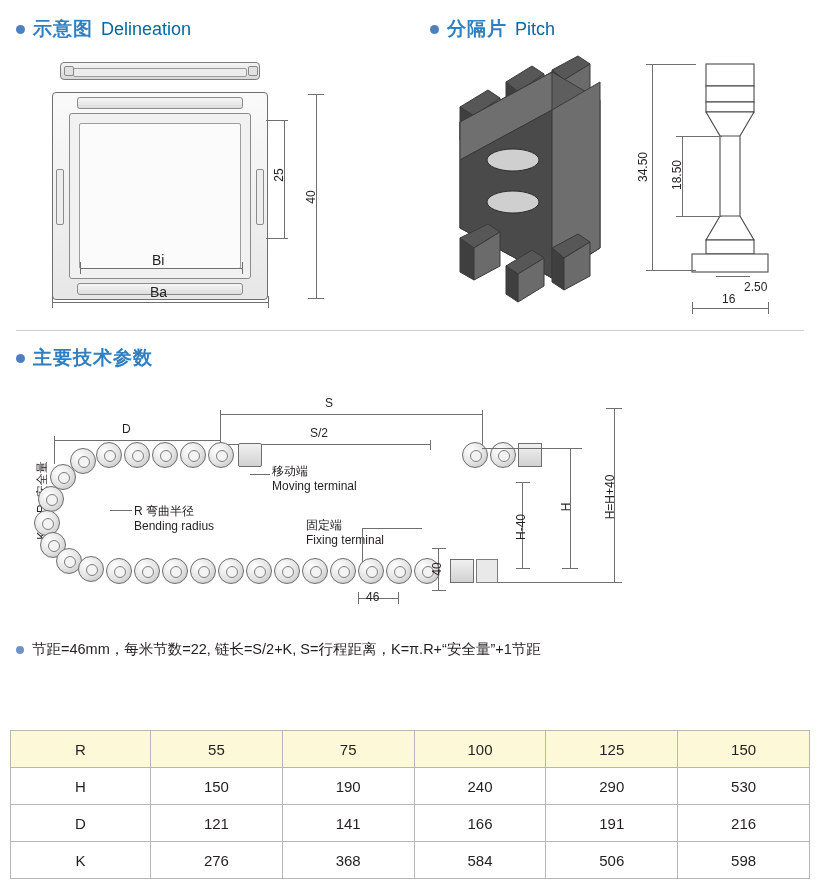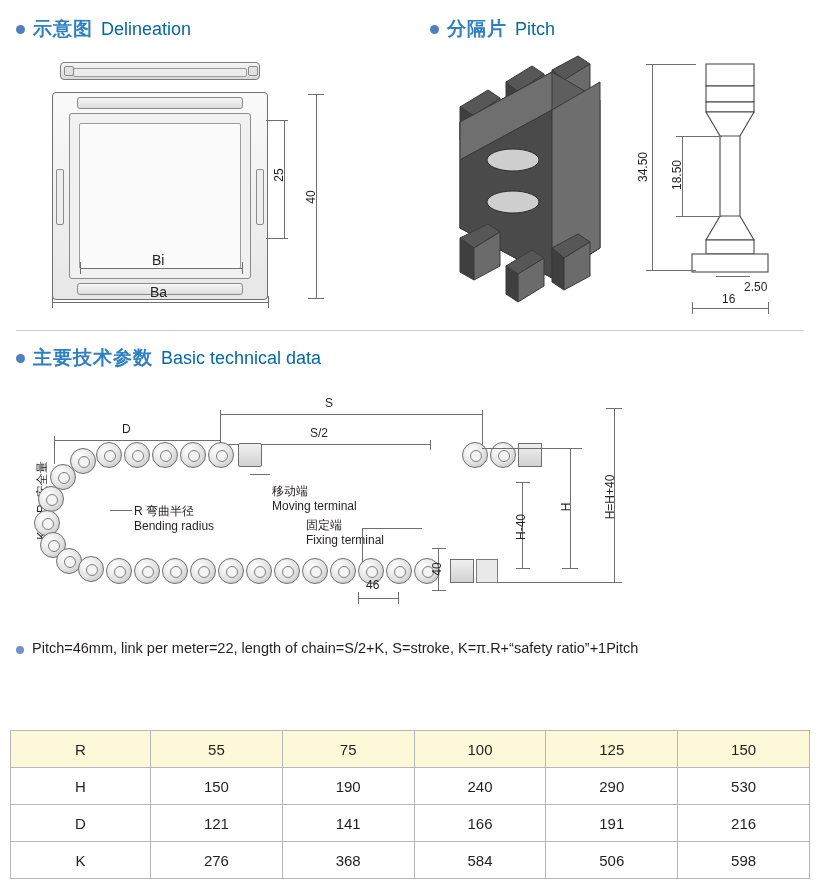--- a/index.html
+++ b/index.html
@@ -233,21 +233,20 @@
     <div class="ln vln" style="left:262px; top:252px; height:12px;"></div>
     <div class="ln vln" style="left:338px; top:252px; height:12px;"></div>
     <div class="dim" style="left:292px; top:242px;">16</div>
   </div>
 
   <div class="rule" style="top:330px;"></div>
 
   <div class="sec-head" style="left:16px; top:345px;">
     <span class="sec-bullet"></span>
     <span class="sec-cn">主要技术参数</span>
-    <span class="sec-en">Basic technical data</span>
   </div>
 
   <div id="tech">
 
     <div class="ln hln" style="left:210px; top:32px; width:262px;"></div>
     <div class="ln vln" style="left:210px; top:28px; height:10px;"></div>
     <div class="ln vln" style="left:472px; top:28px; height:10px;"></div>
     <div class="dim" style="left:315px; top:14px;">S</div>
     <div class="ln vln" style="left:210px; top:32px; height:50px;"></div>
     <div class="ln vln" style="left:472px; top:32px; height:34px;"></div>
@@ -290,21 +289,21 @@
     <div class="link" style="left:348px; top:176px;"></div>
     <div class="link" style="left:376px; top:176px;"></div>
     <div class="link" style="left:404px; top:176px;"></div>
     <div class="endblk" style="left:440px; top:177px;"></div>
     <div style="position:absolute;left:466px;top:177px;width:22px;height:24px;background:#e9e9e9;border:1px solid #7d7d7d;"></div>
 
     <div class="link" style="left:452px; top:60px;"></div>
     <div class="link" style="left:480px; top:60px;"></div>
     <div class="endblk" style="left:508px; top:61px;"></div>
 
-    <div class="lbl" style="left:262px; top:82px;margin-top:20px;">
+    <div class="lbl" style="left:262px; top:82px;">
       <div>移动端</div>
       <div>Moving terminal</div>
     </div>
     <div class="lbl" style="left:296px; top:136px;">
       <div>固定端</div>
       <div>Fixing terminal</div>
     </div>
     <div class="lbl" style="left:124px; top:122px;">
       <div>R 弯曲半径</div>
       <div>Bending radius</div>
@@ -317,21 +316,21 @@
     <div class="ln hln" style="left:100px; top:128px; width:22px;"></div>
 
     <div class="ln vln" style="left:428px; top:166px; height:42px;"></div>
     <div class="ln hln" style="left:422px; top:166px; width:14px;"></div>
     <div class="ln hln" style="left:422px; top:208px; width:14px;"></div>
     <div class="dim" style="left:420px; top:180px; transform:rotate(-90deg);">40</div>
 
     <div class="ln hln" style="left:348px; top:216px; width:40px;"></div>
     <div class="ln vln" style="left:348px; top:210px; height:12px;"></div>
     <div class="ln vln" style="left:388px; top:210px; height:12px;"></div>
-    <div class="dim" style="left:356px; top:196px;">46</div>
+    <div class="dim" style="left:356px; top:208px;">46</div>
 
     <div class="ln vln" style="left:512px; top:100px; height:86px;"></div>
     <div class="ln hln" style="left:506px; top:100px; width:14px;"></div>
     <div class="ln hln" style="left:506px; top:186px; width:14px;"></div>
     <div class="dim" style="left:498px; top:138px; transform:rotate(-90deg);">H-40</div>
 
     <div class="ln vln" style="left:560px; top:66px; height:120px;"></div>
     <div class="ln hln" style="left:552px; top:66px; width:16px;"></div>
     <div class="ln hln" style="left:552px; top:186px; width:16px;"></div>
     <div class="dim" style="left:552px; top:118px; transform:rotate(-90deg);">H</div>
@@ -341,21 +340,21 @@
     <div class="ln hln" style="left:596px; top:200px; width:16px;"></div>
     <div class="dim" style="left:578px; top:108px; transform:rotate(-90deg);">H=H+40</div>
 
     <div class="ln hln" style="left:488px; top:200px; width:124px;"></div>
     <div class="ln hln" style="left:472px; top:66px; width:100px;"></div>
   </div>
 
   <div class="notes">
     <div class="note">
       <span class="note-bullet"></span>
-      <span class="note-text">Pitch=46mm, link per meter=22, length of chain=S/2+K, S=stroke, K=π.R+“safety ratio”+1Pitch</span>
+      <span class="note-text">节距=46mm，每米节数=22, 链长=S/2+K, S=行程距离，K=π.R+“安全量”+1节距</span>
     </div>
   </div>
 
   <table class="specs">
     <tbody>
         <tr>
       <td>R</td>
       <td>55</td>
       <td>75</td>
       <td>100</td>

